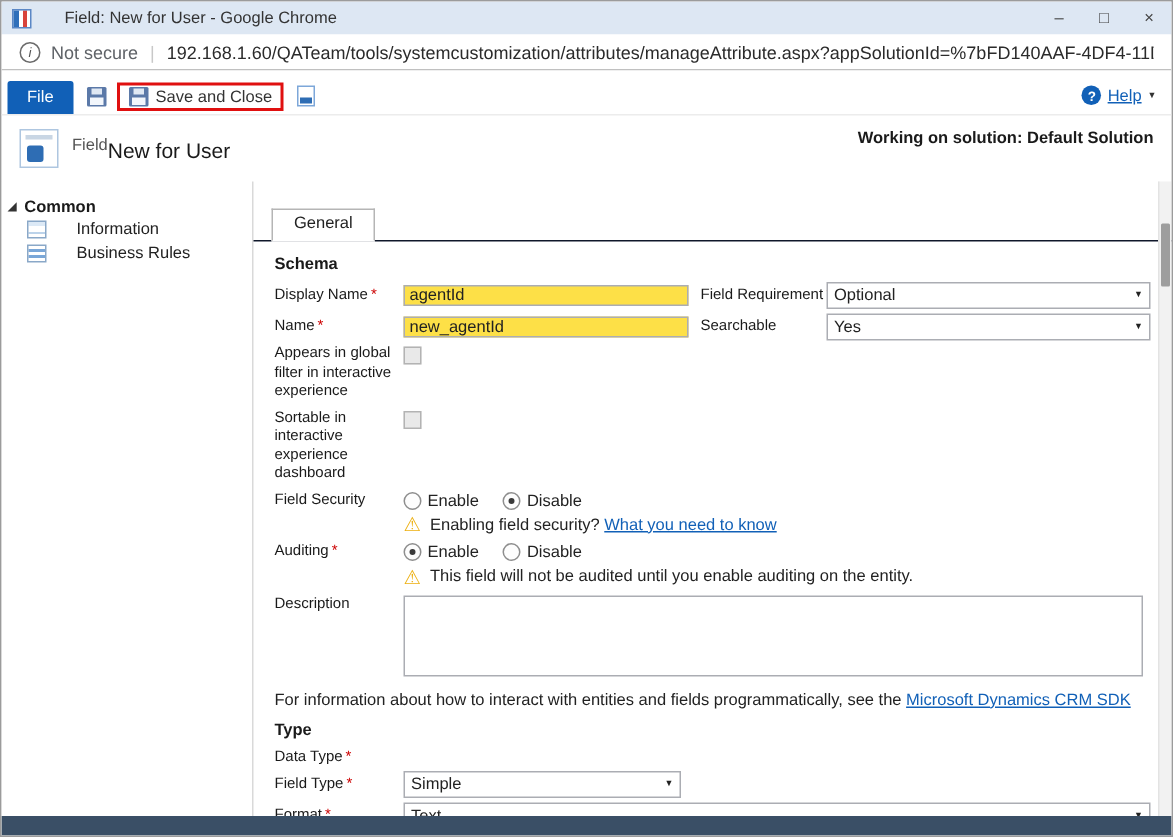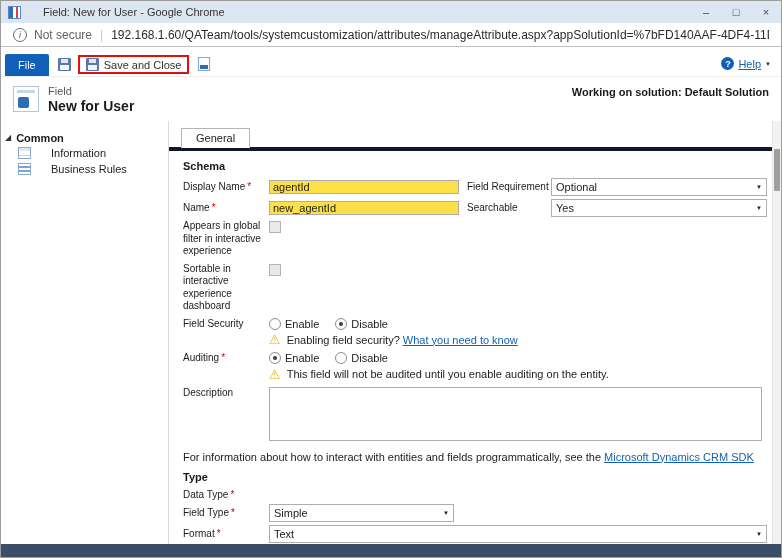--- a/index.html
+++ b/index.html
@@ -33,37 +33,37 @@
   .help-area{margin-left:auto;margin-right:10px;margin-bottom:6px;display:flex;align-items:center;gap:4px;cursor:pointer}
   .help-circle{width:13px;height:13px;border-radius:50%;background:#1160b7;color:#fff;font-size:9px;font-weight:bold;display:flex;align-items:center;justify-content:center}
   .help-text{color:#1160b7;text-decoration:underline;font-size:11px}
   .caret-sm{font-size:6px;color:#333}
 
   
   .header{height:44px;background:#fff;display:flex;align-items:center;padding:0 12px;flex-shrink:0}
   .entity-icon{width:26px;height:26px;border:1px solid #aec6e0;position:relative;margin-right:9px;flex-shrink:0;background:#fff}
   .ei-bar{position:absolute;top:3px;left:3px;right:3px;height:3px;background:#c9d6e4}
   .ei-blue{position:absolute;bottom:3px;left:4px;width:11px;height:11px;background:#2e6db4;border-radius:2px}
-  .header-titles{display:flex;flex-direction:column;justify-content:space-between}
+  .header-titles{display:flex;flex-direction:row;justify-content:space-between}
   .entity-label{font-size:11px;color:#555}
-  .page-title{font-size:14px;font-weight:bold;color:#1a1a1a;margin-top:1px}
+  .page-title{font-size:14px;font-weight:normal;color:#1a1a1a;margin-top:1px}
   .working{margin-left:auto;font-size:11px;font-weight:bold;color:#1a1a1a;align-self:flex-start;margin-top:9px}
 
   
   .bodyrow{flex:1;display:flex;min-height:0}
   .sidebar{width:168px;flex-shrink:0;border-right:1px solid #d9d9d9;padding-top:10px;background:#fff}
   .side-group{display:flex;align-items:center;gap:5px;font-weight:bold;color:#1a1a1a;padding:1px 4px;cursor:pointer}
   .tri{font-size:8px;color:#333;line-height:1}
   .side-item{display:flex;align-items:center;gap:20px;padding:2px 4px 2px 17px;color:#222;cursor:pointer}
   .si-icon{width:13px;height:12px;border:1px solid #8aa8c8;flex-shrink:0}
   .si-info{background:linear-gradient(#dce9f6 0 3px,#fff 3px 7px,#bcd3ea 7px 8px,#fff 8px)}
   .si-rules{background:linear-gradient(#fff 0 2px,#7aa7d8 2px 4px,#fff 4px 6px,#7aa7d8 6px 8px,#fff 8px)}
 
   .main{flex:1;display:flex;flex-direction:column;position:relative;min-width:0}
-  .tabs{height:23px;display:flex;align-items:flex-end;border-bottom:4px solid #0f172a;padding-left:12px;margin-top:7px;flex-shrink:0}
+  .tabs{height:23px;display:flex;border-bottom:1px solid #0f172a;padding-left:12px;margin-top:17px;flex-shrink:0}
   .tab{border:1px solid #b5b5b5;border-bottom:1px solid #fff;background:#fff;padding:3px 14px;font-size:11px;position:relative;top:1px;cursor:pointer}
   .content{flex:1;padding:9px 14px 0 14px;overflow:hidden}
 
   .sect{font-weight:bold;color:#1a1a1a;margin-bottom:6px}
   .row{display:flex;align-items:center;margin-bottom:3px}
   .row.top{align-items:flex-start}
   .lab{width:86px;flex-shrink:0;font-size:10px;color:#1a1a1a;line-height:1.25;padding-right:3px}
   .lab2{width:84px;margin-left:8px;white-space:nowrap;overflow:hidden}
   .req{color:#cc0000;margin-left:2px}
   .inp{height:14px;border:1px solid #abadb3;background:#fde047;font:inherit;font-size:11px;color:#222;padding:0 3px}

